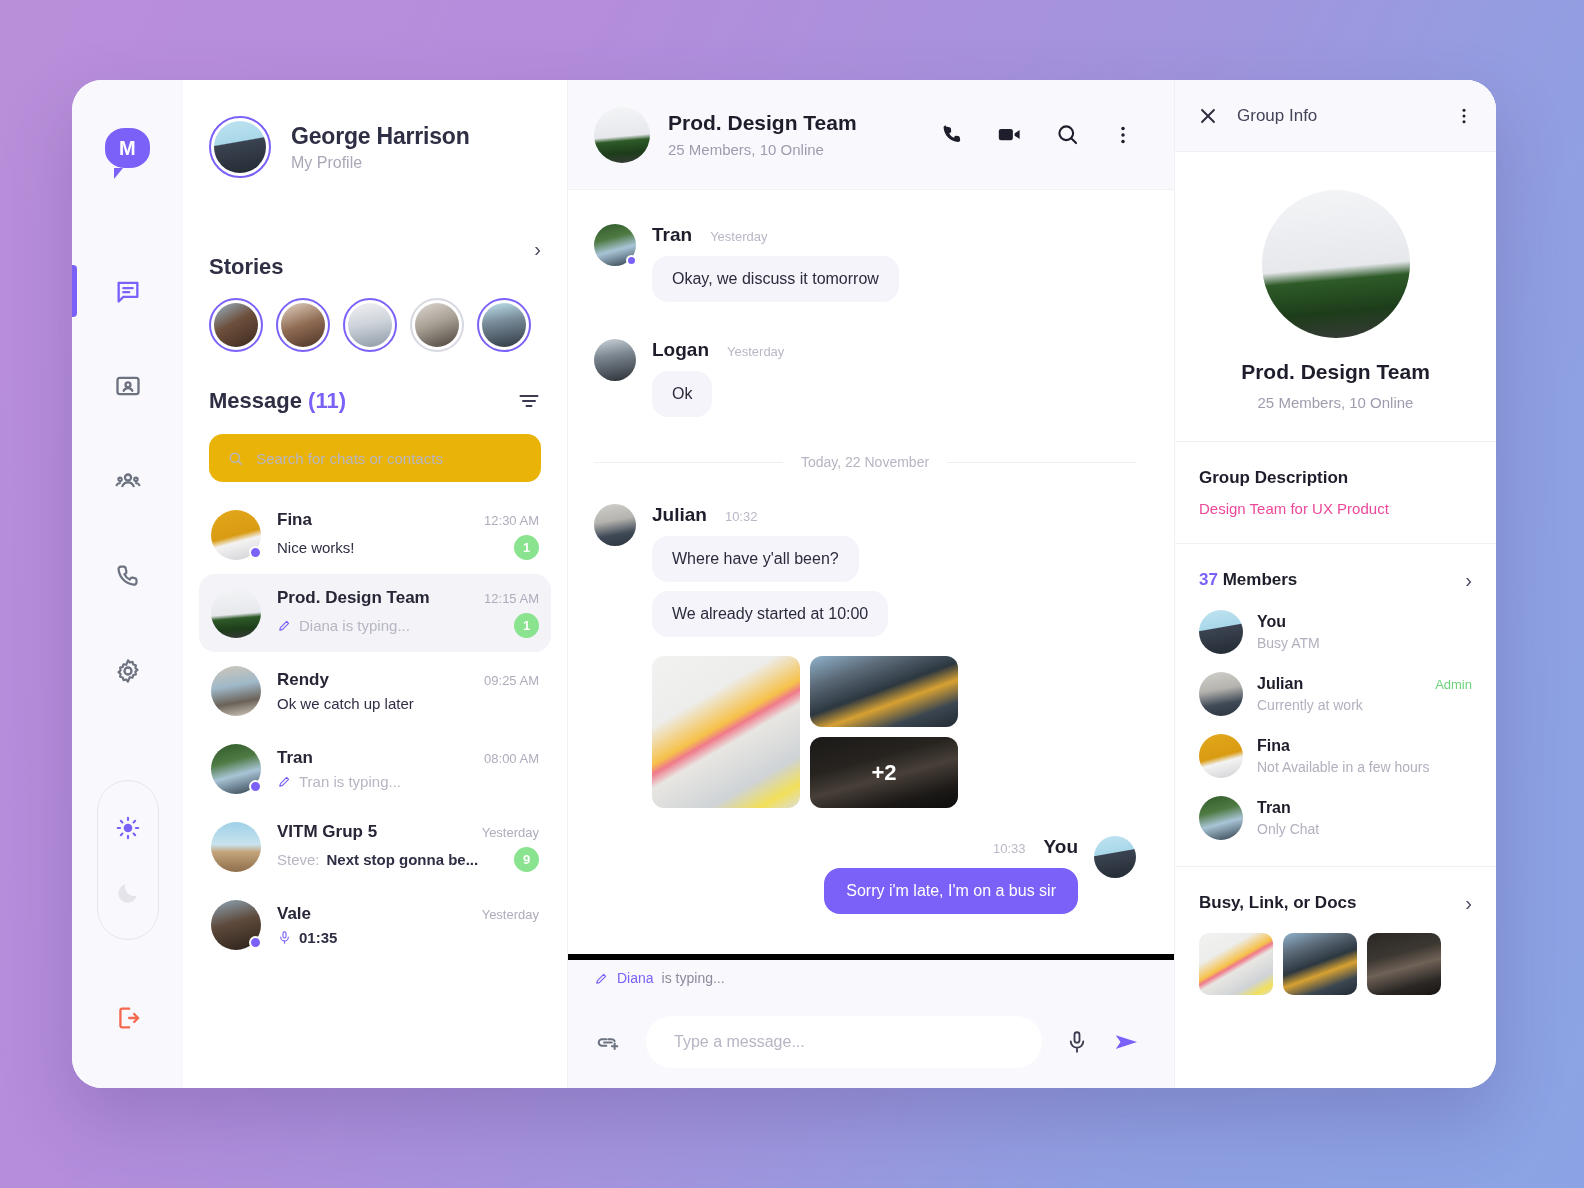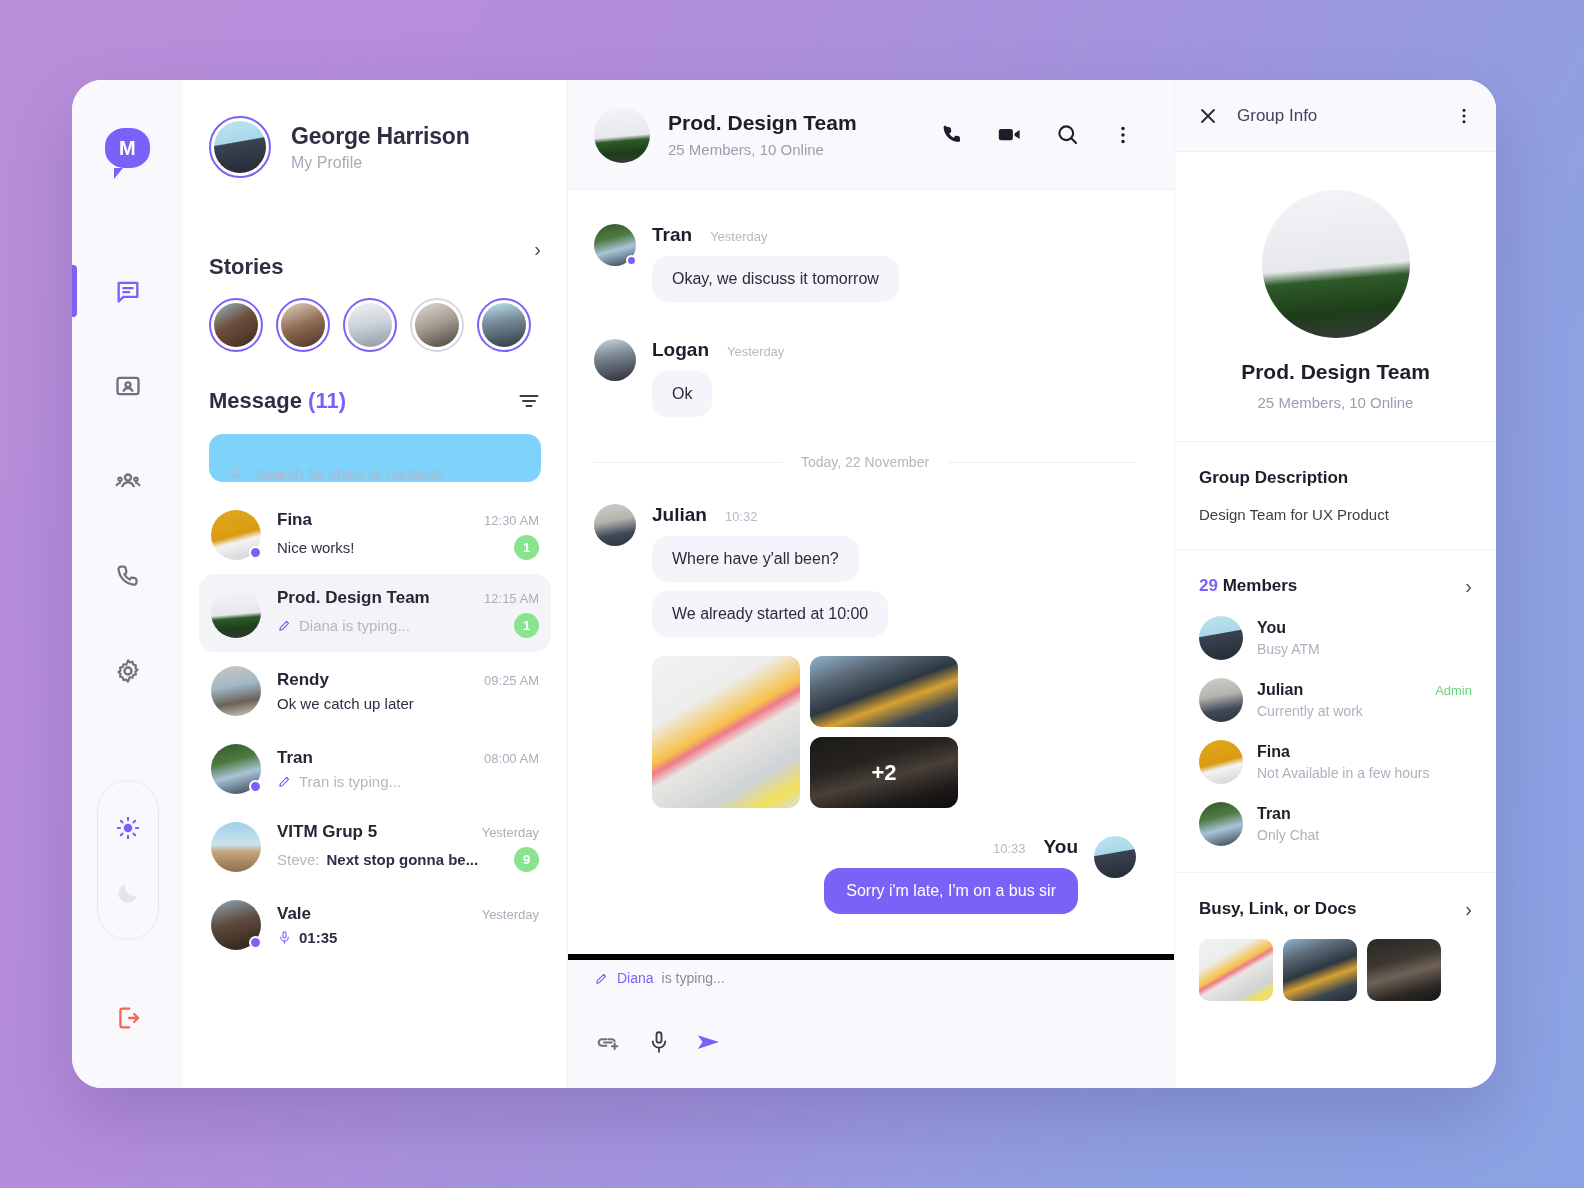--- a/index.html
+++ b/index.html
@@ -118,22 +118,22 @@
 
   .msg-head {
     display:flex; align-items:center; justify-content: space-between;
     padding: 36px 26px 0 26px;
   }
   .msg-head .title { font-size: 22px; font-weight: 700; color: #2e2e44; }
   .msg-head .count { color: #7b61f8; font-weight: 700; }
 
   .search {
     margin: 20px 26px 0 26px;
-    height: 48px; background: #7dd3fc; border-radius: 14px;
-    display: flex; align-items: flex-end; gap: 12px; padding: 0 18px;
+    height: 48px; background: #eab308; border-radius: 14px;
+    display: flex; align-items: center; gap: 12px; padding: 0 18px;
   }
   .search input {
     border: 0; outline: 0; background: transparent;
     font-size: 15px; color: #55556b; width: 100%;
     font-family: "Liberation Sans", sans-serif;
   }
   .search input::placeholder { color: #b6b6c4; }
 
   .chat-list { margin-top: 14px; padding: 0 16px; overflow: hidden; flex: 1; }
   .chat-item {
@@ -245,21 +245,21 @@
     height: 72px; background: #f9f9fd; display: flex; align-items: center;
     padding: 0 22px; gap: 18px; border-bottom: 1px solid #f0f0f5;
   }
   .gi-header .t { font-size: 17px; color: #43435a; }
   .gi-hero { padding: 38px 0 30px 0; text-align: center; border-bottom: 1px solid #f0f0f5; }
   .gi-hero .big-av { width: 148px; height: 148px; border-radius: 50%; overflow: hidden; margin: 0 auto 22px auto; }
   .gi-hero .gname { font-size: 21px; font-weight: 700; color: #1d1d2b; }
   .gi-hero .gsub { font-size: 15px; color: #9c9cae; margin-top: 10px; }
   .gi-sec { padding: 26px 24px; border-bottom: 1px solid #f0f0f5; }
   .gi-sec .h { font-size: 17px; font-weight: 700; color: #1d1d2b; }
-  .gi-sec .d { font-size: 15px; color: #404040; margin-top: 18px; }
+  .gi-sec .d { font-size: 15px; color: #ec4899; margin-top: 12px; }
   .gi-sec-row { display: flex; align-items: center; justify-content: space-between; }
   .gi-sec-row .h .num { color: #7b61f8; }
   .members { margin-top: 20px; display: flex; flex-direction: column; gap: 18px; }
   .member { display: flex; align-items: center; gap: 14px; cursor: pointer; }
   .member .mav { width: 44px; height: 44px; border-radius: 50%; overflow: hidden; flex: 0 0 44px; }
   .member .mb { flex: 1; min-width: 0; }
   .member .mrow { display: flex; align-items: baseline; justify-content: space-between; }
   .member .mname { font-size: 16px; font-weight: 700; color: #1d1d2b; }
   .member .mtag { font-size: 13px; color: #6ed47a; }
   .member .mstatus { font-size: 14px; color: #b0b0bf; margin-top: 4px; }
@@ -688,20 +688,23 @@
     </div>
 
     <div class="composer">
       <div style="cursor:pointer;display:flex;">
         <svg viewBox="0 0 26 24" width="30" height="26" fill="none">
           <path d="M10.5 9.5H6.5a3 3 0 0 0 0 6h4M12.5 9.5h3a3 3 0 0 1 2.7 1.7" stroke="#6c7280" stroke-width="1.9" stroke-linecap="round"></path>
           <path d="M8.5 12.5h7" stroke="#6c7280" stroke-width="1.9" stroke-linecap="round"></path>
           <path d="M18.2 13.4v5M15.7 15.9h5" stroke="#6c7280" stroke-width="1.9" stroke-linecap="round"></path>
         </svg>
       </div>
+      <div class="input-wrap">
+        <input type="text" placeholder="Type a message..." style="">
+      </div>
       <div style="cursor:pointer;display:flex;">
         <svg viewBox="0 0 24 24" width="26" height="26" fill="none">
           <rect x="9.7" y="3" width="4.6" height="9.6" rx="2.3" stroke="#3a3a50" stroke-width="1.7"></rect>
           <path d="M6.2 11.4a5.8 5.8 0 0 0 11.6 0M12 17.2V21" stroke="#3a3a50" stroke-width="1.7" stroke-linecap="round"></path>
         </svg>
       </div>
       <div style="cursor:pointer;display:flex;">
         <svg viewBox="0 0 24 24" width="30" height="30">
           <path d="M3 6.5l17 5.5-17 5.5 3.8-5.5L3 6.5z" fill="#7b61f8"></path>
         </svg>
@@ -736,21 +739,21 @@
     </div>
 
     <div class="gi-sec">
       <div class="h">Group Description</div>
       <div class="d">Design Team for UX Product</div>
     </div>
 
     <div class="gi-sec">
       <div class="gi-sec-row">
         <div class="h">
-          <span class="num">29</span>
+          <span class="num">37</span>
           <span>Members</span>
         </div>
         <div class="chev">›</div>
       </div>
       <div class="members">
 
         <div class="member">
           <div class="mav">
               <div class="ph ph-george"></div>
             </div>

